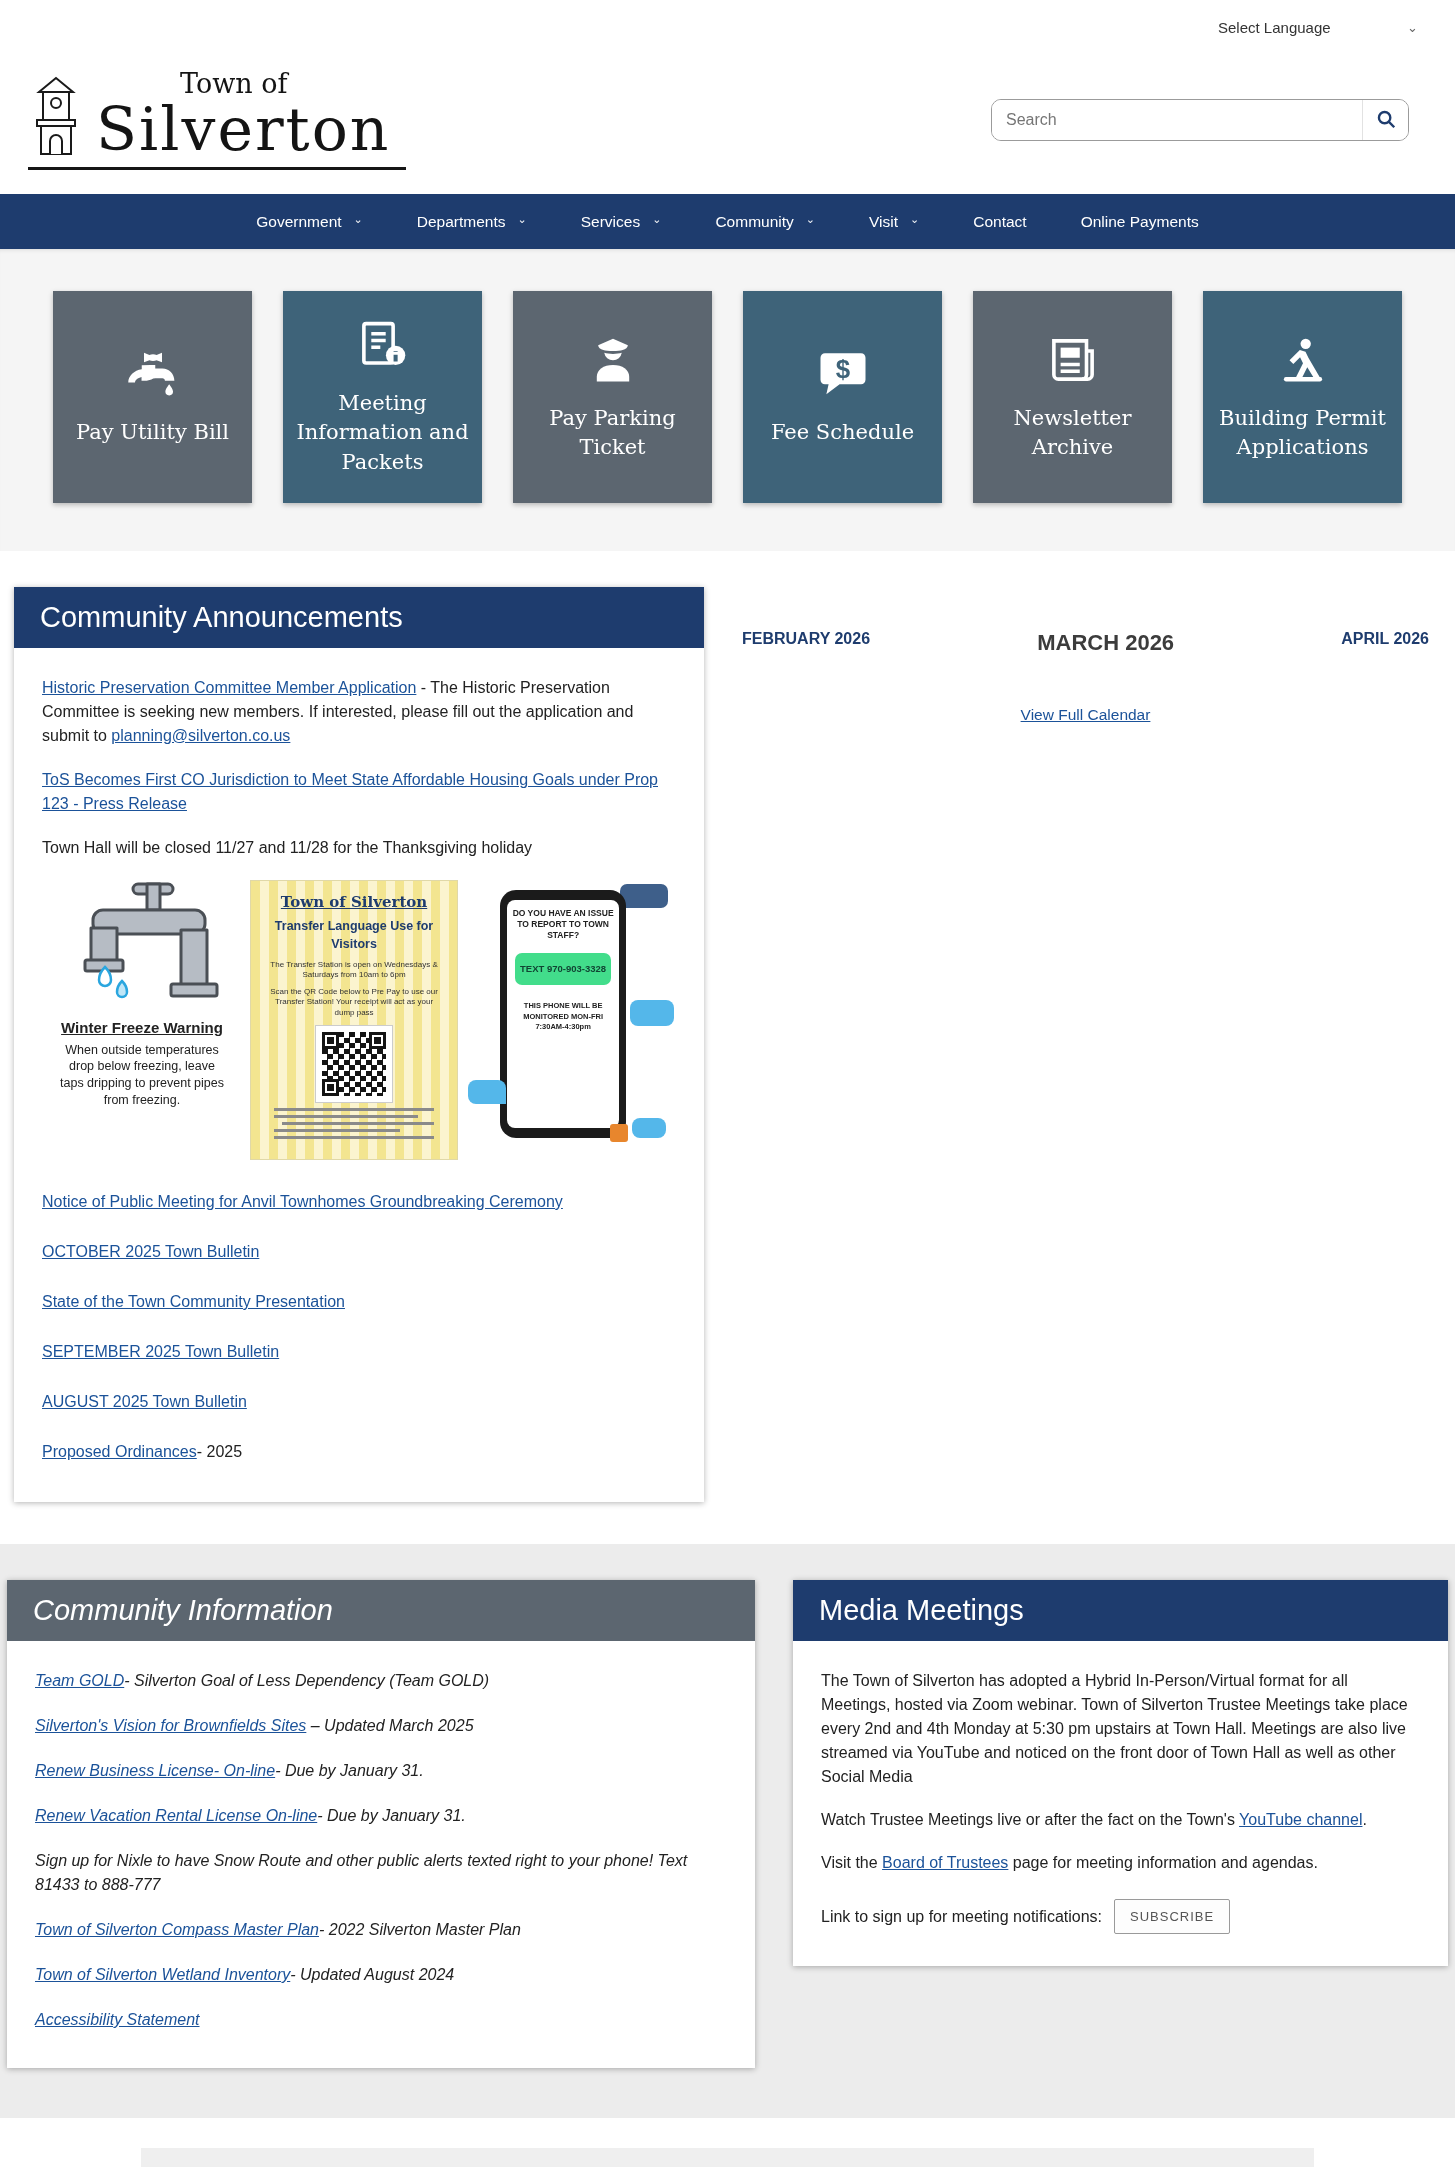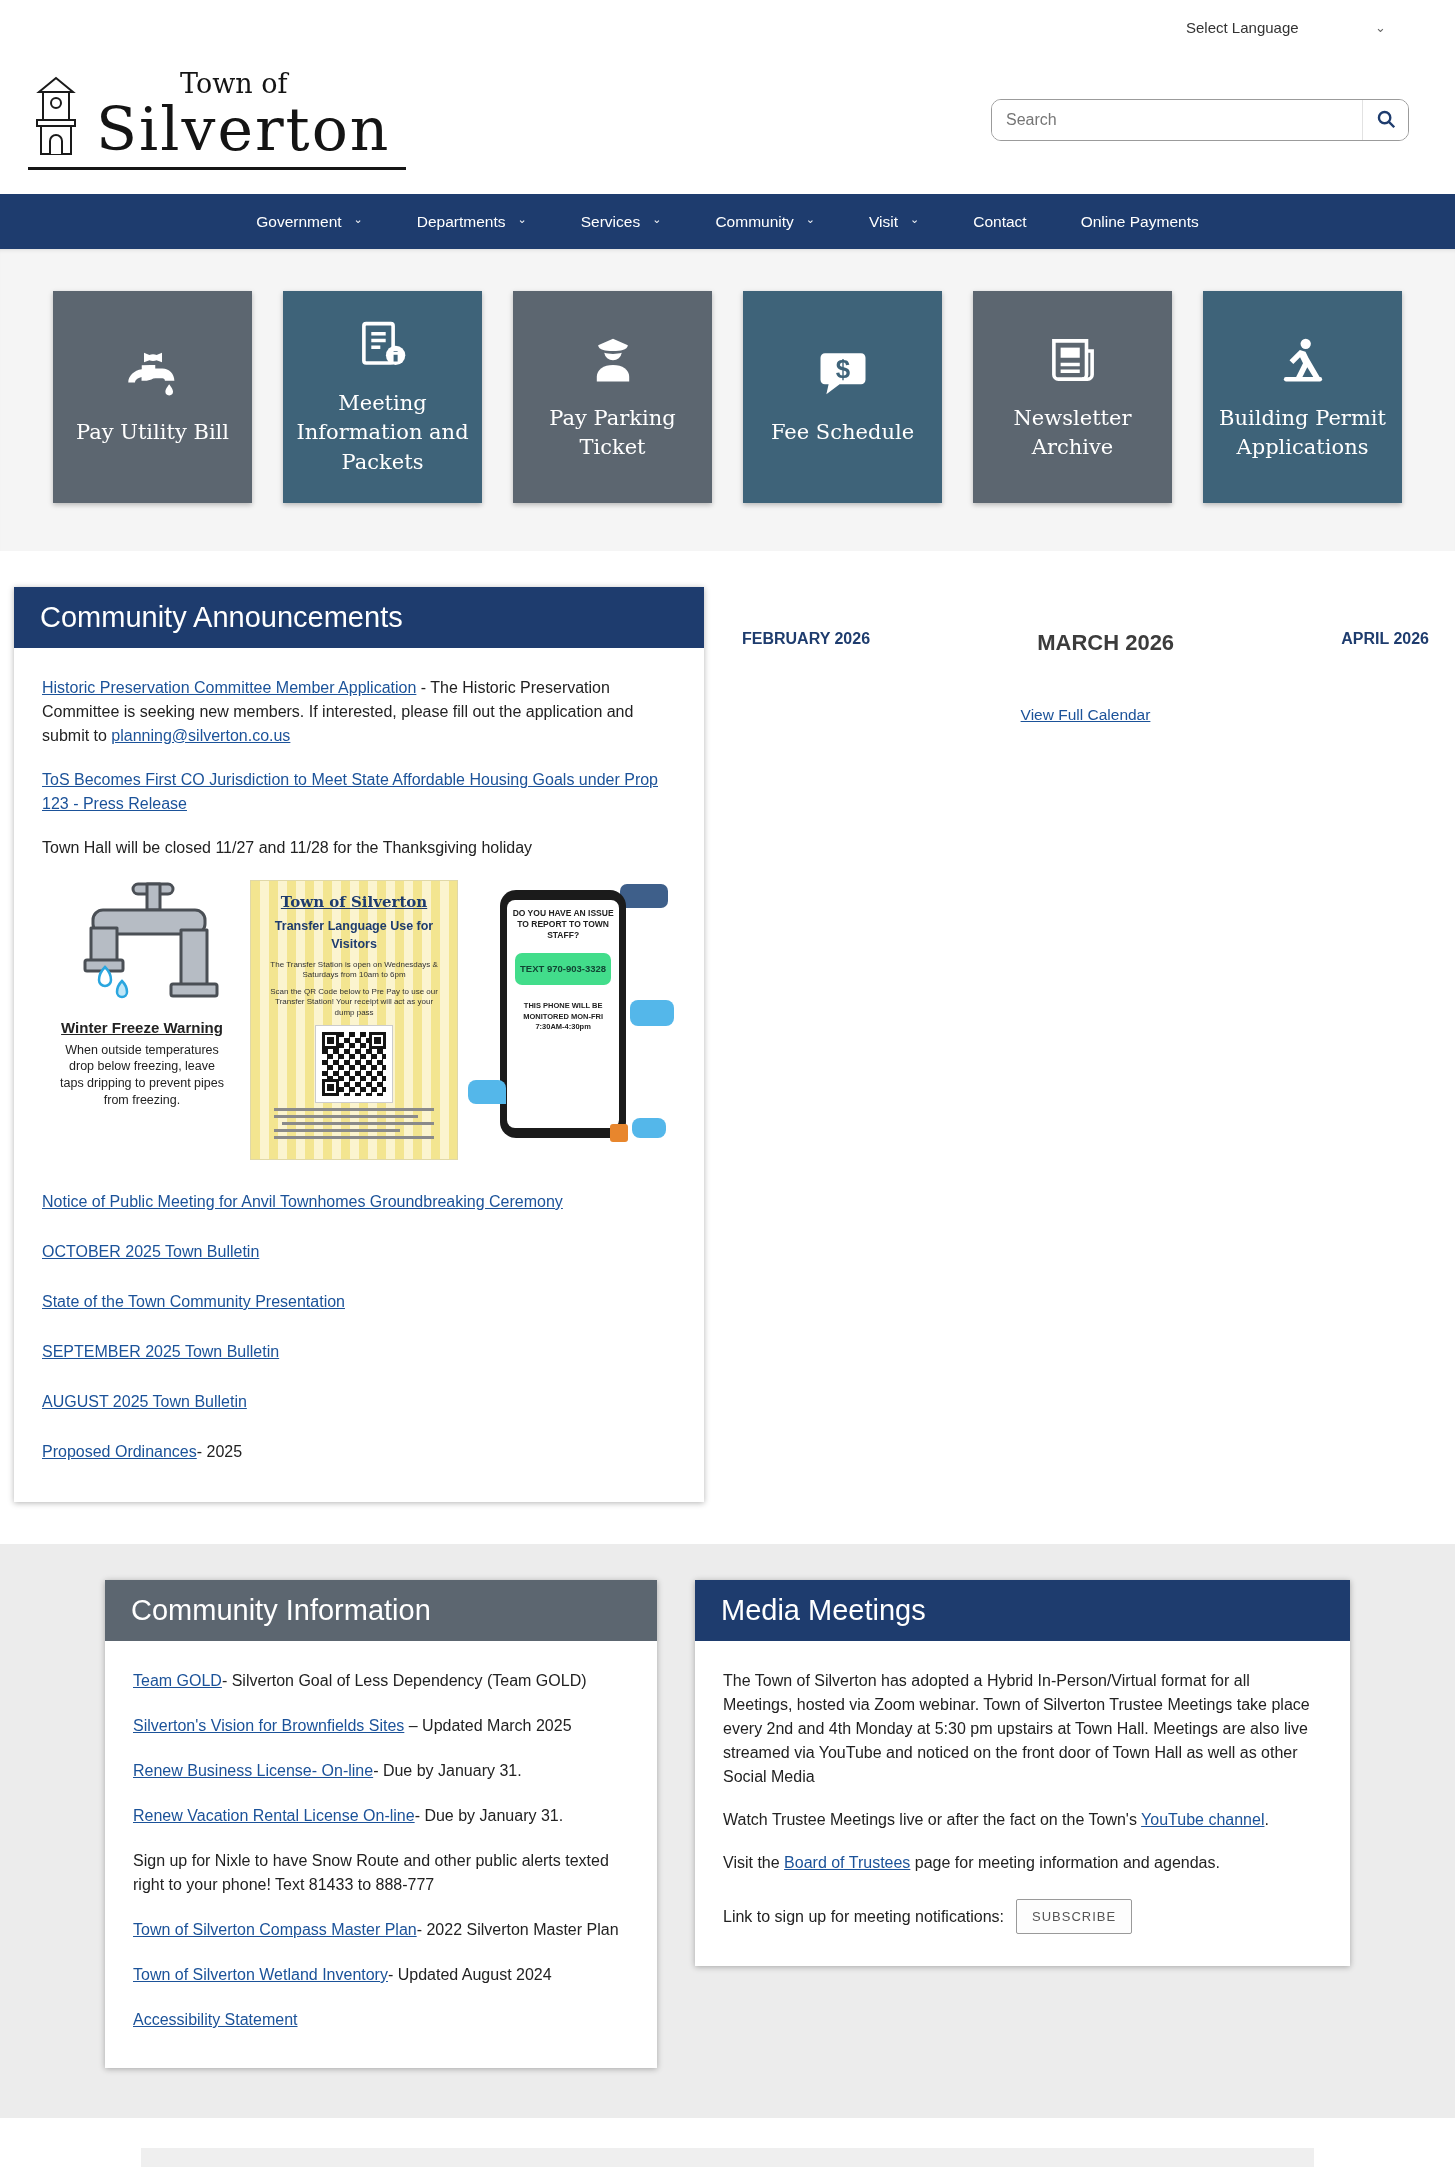--- a/index.html
+++ b/index.html
@@ -4,21 +4,21 @@
 <style>
   * { box-sizing: border-box; }
   html,body { margin:0; padding:0; }
   body {
     width:1455px; margin:0 auto; background:#fff; color:#222;
     font-family:"Liberation Sans", sans-serif; font-size:16px;
   }
   a { color:#1b5299; text-decoration:underline; cursor:pointer; }
 
   
-  .topbar { height:54px; display:flex; align-items:center; justify-content:flex-end; padding-right:69px; }
+  .topbar { height:54px; display:flex; align-items:center; justify-content:flex-end; padding-right:37px; }
   .lang-select {
     display:flex; align-items:center; justify-content:space-between;
     width:200px; font-size:15px; color:#333; cursor:pointer;
   }
   .lang-caret { color:#666; font-size:13px; }
   .lang-caret::after { content:"⌄"; }
 
   
   .site-header { height:140px; display:flex; align-items:center; justify-content:space-between; padding:6px 46px 14px 28px; }
   .logo { display:flex; align-items:flex-end; gap:12px; border-bottom:3px solid #161616; padding:0 16px 8px 0; cursor:pointer; }
@@ -90,21 +90,21 @@
 
   
   .calendar-col { flex:1; padding:2px 12px 0 14px; }
   .cal-head { display:flex; align-items:flex-start; justify-content:space-between;margin-top:41px; }
   .cal-prev, .cal-next { color:#1e3c6e; font-size:16px; font-weight:bold; text-decoration:none; }
   .cal-current { color:#3c3c3c; font-size:22px; font-weight:bold; }
   .cal-viewfull { display:block; text-align:center; margin-top:50px; font-size:15.5px; }
 
   
   .info-section { background:#ececec; padding:36px 0 50px; display:flex; justify-content:center; align-items:flex-start; gap:38px; }
-  .info-card { width:552px; }
+  .info-card { width:748px;font-style:italic; }
   .tm-card { width:655px; }
   .info-item { margin:0 0 21px; }
   .info-item:last-child { margin-bottom:4px; }
   .tm-p { margin:0 0 19px; }
   .tm-sub-row { display:flex; align-items:center; gap:12px; margin-top:24px; }
   .subscribe-btn { border:1px solid #9a9a9a; background:#fdfdfd; color:#555; font-size:13px; letter-spacing:1px;
     padding:9px 15px; cursor:pointer; font-family:"Liberation Sans",sans-serif; border-radius:2px; }
 
   
   .address-bar { width:1173px; margin:30px auto 0; background:#efefef; padding:27px 12px; text-align:center; font-size:15.5px; color:#333; }

